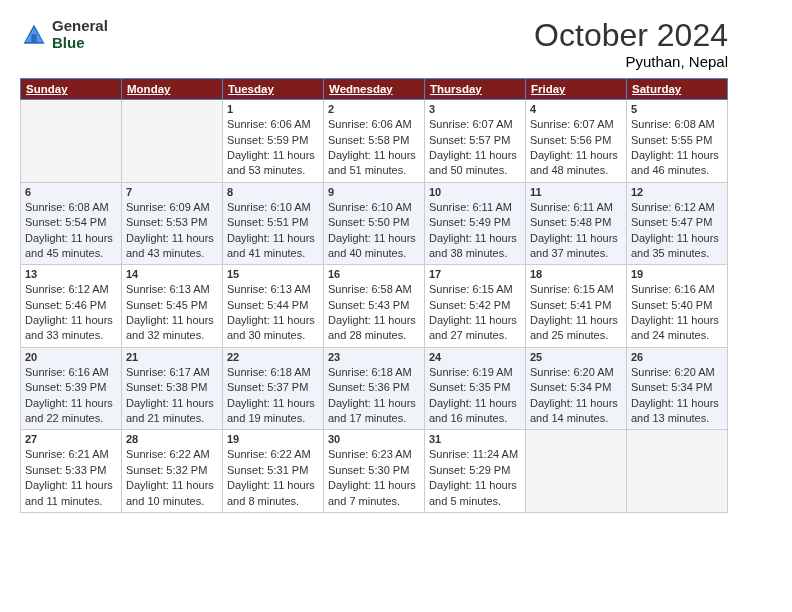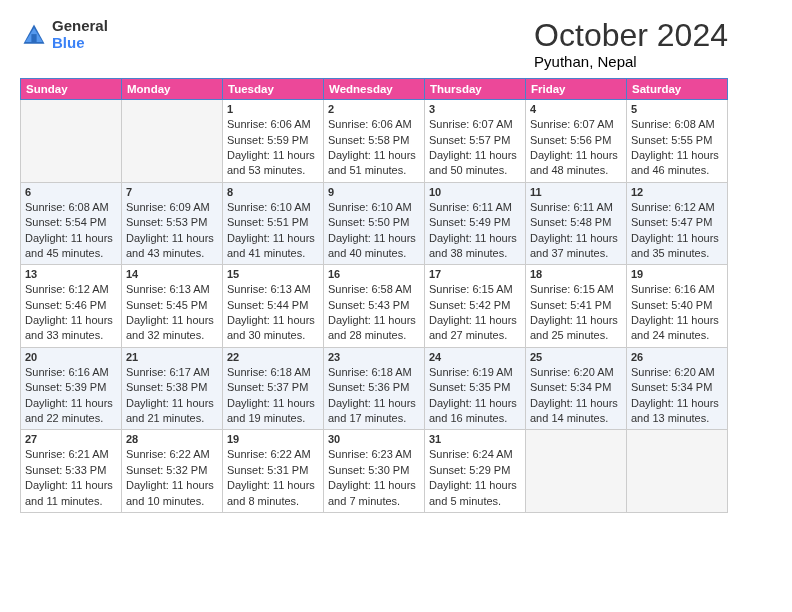--- a/index.html
+++ b/index.html
@@ -32,52 +32,54 @@
       line-height: 1.1;
     }
     .logo-general {
       font-size: 15px;
       font-weight: bold;
       color: #333;
     }
     .logo-blue {
       font-size: 15px;
       font-weight: bold;
-      color: #3b82f6;
+      color: #14532d;
     }
     .logo-icon {
       width: 28px;
       height: 28px;
       margin-right: 4px;
     }
     .title-block {
+      text-align: right;
     }
     .month-title {
       font-size: 32px;
       font-weight: normal;
       color: #333;
       line-height: 1.1;
     }
     .subtitle {
       font-size: 15px;
       color: #000000;
     }
     .calendar {
       width: 100%;
       border-collapse: collapse;
       table-layout: fixed;
     }
     .calendar th {
-      background: #ec4899;
+      background: #7f1d1d;
       color: #fff;
       font-size: 11.5px;
       font-weight: bold;
       padding: 4px 5px;
       text-align: left;
       border: 1px solid #4a80cc;
+      text-decoration: underline;
     }
     .calendar td {
       border: 1px solid #ccc;
       vertical-align: top;
       padding: 3px 4px;
       font-size: 9px;
       color: #333;
       height: 80px;
       background: #fff;
     }
@@ -320,21 +322,21 @@
 Daylight: 11 hours and 8 minutes.</div>
           </td>
           <td>
             <div class="day-num">30</div>
             <div class="day-info" style="white-space: pre-line;">Sunrise: 6:23 AM
 Sunset: 5:30 PM
 Daylight: 11 hours and 7 minutes.</div>
           </td>
           <td>
             <div class="day-num">31</div>
-            <div class="day-info" style="white-space: pre-line;">Sunrise: 6:24 AM
+            <div class="day-info" style="white-space: pre-line;">Sunrise: 11:24 AM
 Sunset: 5:29 PM
 Daylight: 11 hours and 5 minutes.</div>
           </td>
           <td class="empty"></td>
           <td class="empty"></td>
         </tr>
       </tbody>
   </table>
 </div>
 

